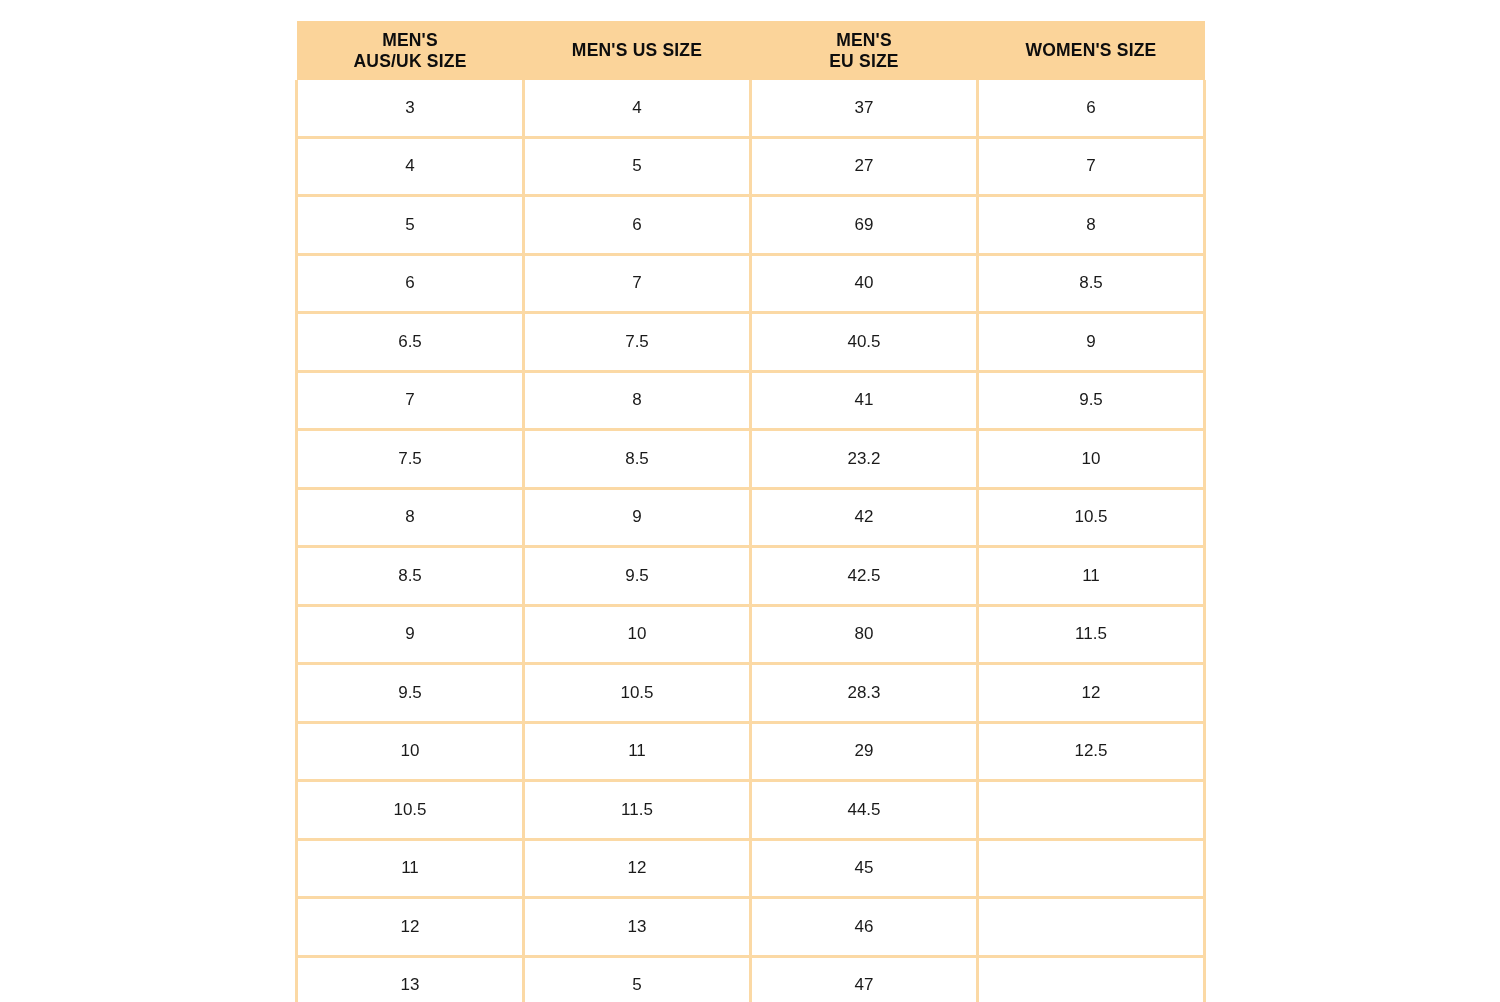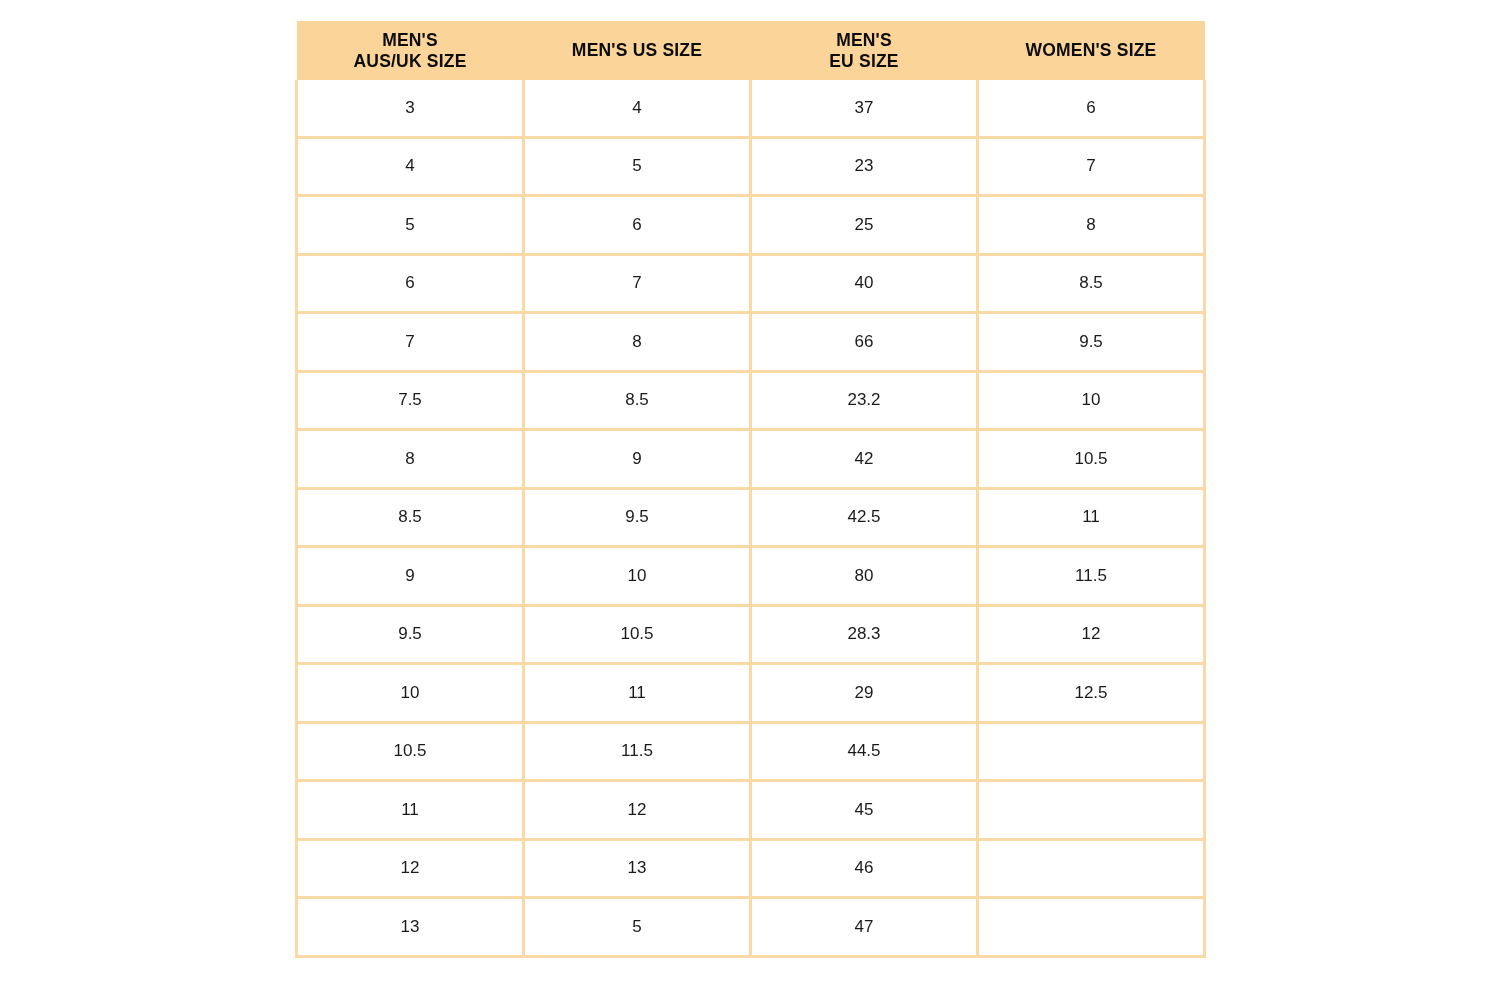--- a/index.html
+++ b/index.html
@@ -112,39 +112,45 @@
 
       <tr>
             <td class="first-col">3</td>
             <td>4</td>
             <td>37</td>
             <td>6</td>
           </tr>
           <tr>
             <td class="first-col">4</td>
             <td>5</td>
-            <td>23</td>
+            <td>27</td>
             <td>7</td>
           </tr>
           <tr>
             <td class="first-col">5</td>
             <td>6</td>
-            <td>25</td>
+            <td>69</td>
             <td>8</td>
           </tr>
           <tr>
             <td class="first-col">6</td>
             <td>7</td>
             <td>40</td>
             <td>8.5</td>
           </tr>
           <tr>
+            <td class="first-col">6.5</td>
+            <td>7.5</td>
+            <td>40.5</td>
+            <td>9</td>
+          </tr>
+          <tr>
             <td class="first-col">7</td>
             <td>8</td>
-            <td>66</td>
+            <td>41</td>
             <td>9.5</td>
           </tr>
           <tr>
             <td class="first-col">7.5</td>
             <td>8.5</td>
             <td>23.2</td>
             <td>10</td>
           </tr>
           <tr>
             <td class="first-col">8</td>

